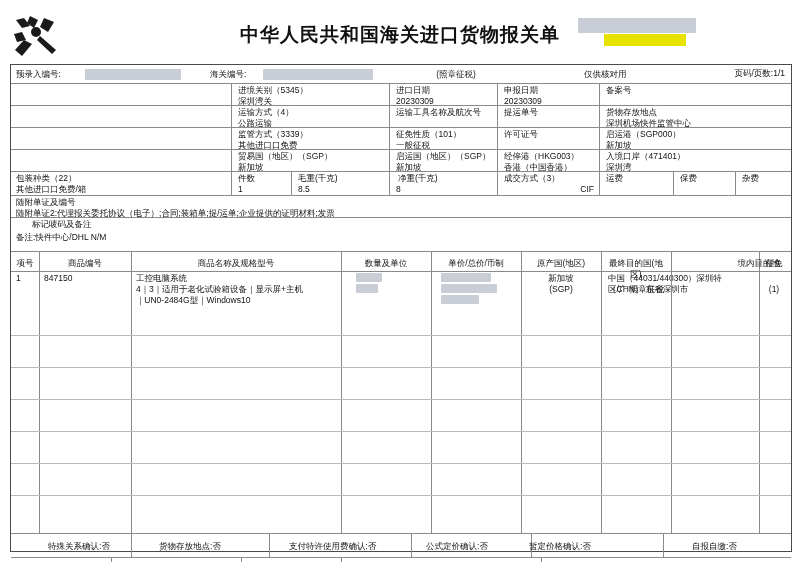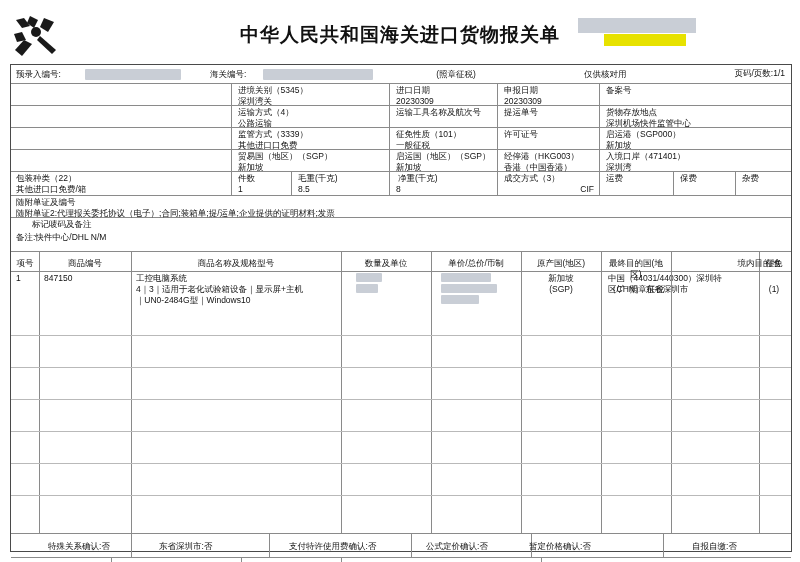--- a/index.html
+++ b/index.html
@@ -204,21 +204,21 @@
     <div class="hline" style="left:0;top:468px;width:780px;"></div>
 
     <div class="hline" style="left:0;top:492px;width:780px;"></div>
     <div class="vline" style="left:120px;top:468px;height:24px;"></div>
     <div class="vline" style="left:258px;top:468px;height:24px;"></div>
     <div class="vline" style="left:400px;top:468px;height:24px;"></div>
     <div class="vline" style="left:520px;top:468px;height:24px;"></div>
     <div class="vline" style="left:652px;top:468px;height:24px;"></div>
 
     <div class="cell" style="left:34px;top:475px;width:110px;"><span>特殊关系确认:</span><span>否</span></div>
-    <div class="cell" style="left:145px;top:475px;width:120px;"><span>东省深圳市:</span><span>否</span></div>
+    <div class="cell" style="left:145px;top:475px;width:120px;"><span>货物存放地点:</span><span>否</span></div>
     <div class="cell" style="left:275px;top:475px;width:130px;"><span>支付特许使用费确认:</span><span>否</span></div>
     <div class="cell" style="left:412px;top:475px;width:120px;"><span>公式定价确认:</span><span>否</span></div>
     <div class="cell" style="left:515px;top:475px;width:120px;"><span>暂定价格确认:</span><span>否</span></div>
     <div class="cell" style="left:678px;top:475px;width:100px;"><span>自报自缴:</span><span>否</span></div>
 
     <div class="vline" style="left:100px;top:492px;height:56px;"></div>
     <div class="vline" style="left:230px;top:492px;height:56px;"></div>
     <div class="vline" style="left:330px;top:492px;height:56px;"></div>
     <div class="vline" style="left:530px;top:492px;height:56px;"></div>
 

